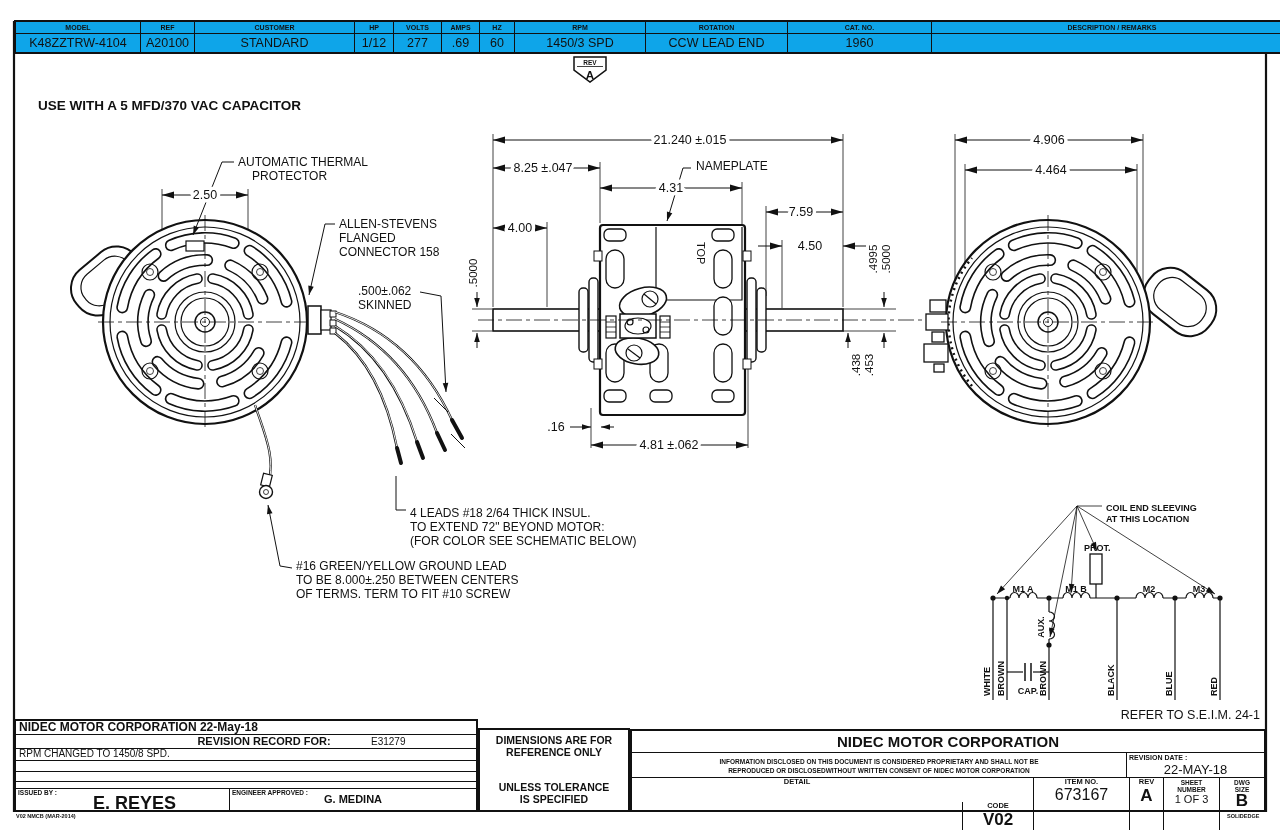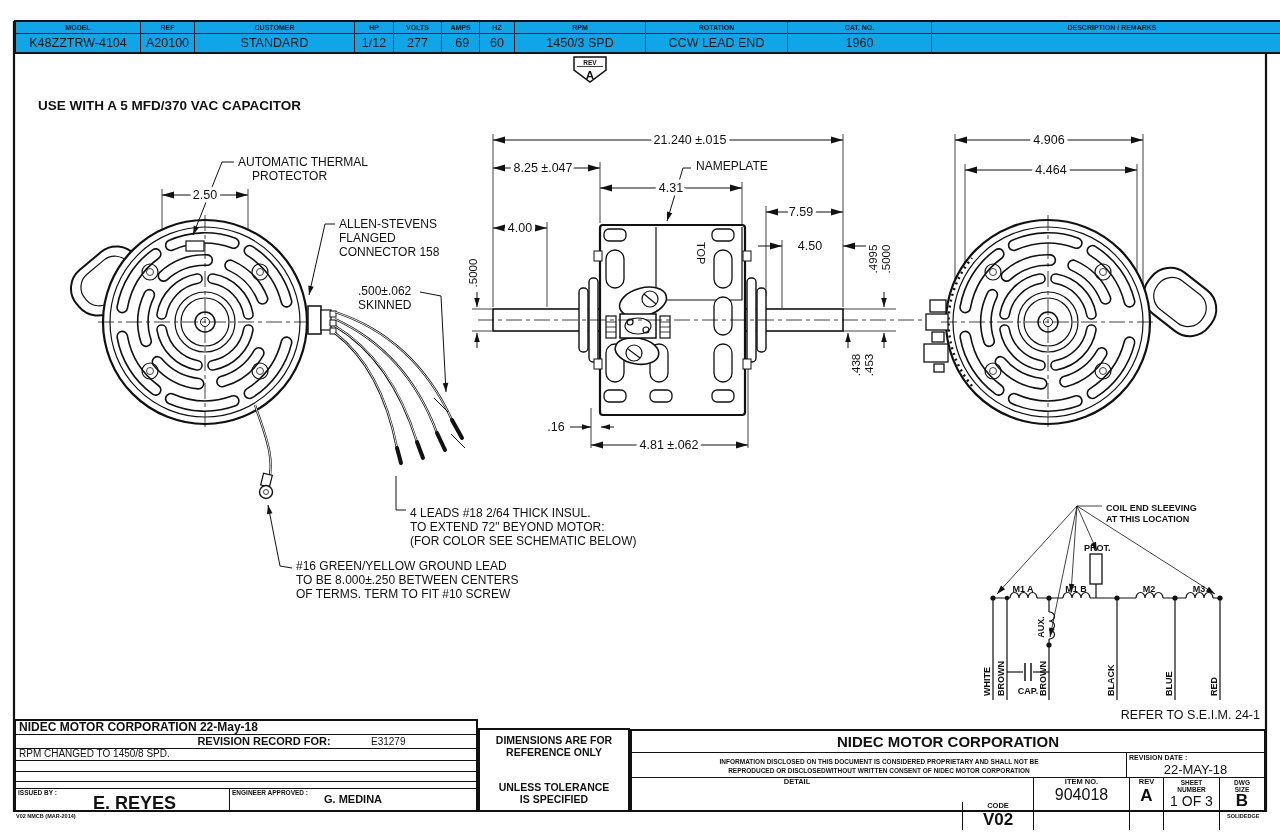--- a/index.html
+++ b/index.html
@@ -510,30 +510,30 @@
   <div style="flex:1;display:flex;">
     <div style="width:330px;box-sizing:border-box;text-align:center;overflow:hidden;">
       <div class="cl8">DETAIL</div>
     </div>
     <div class="cell" style="width:71px;margin-top:24px;">
       <div class="cl8">CODE</div>
       <div style="font-size:17px;font-weight:bold;">V02</div>
     </div>
     <div class="cell" style="width:96px;">
       <div class="cl8">ITEM NO.</div>
-      <div style="font-size:16px;">904018</div>
+      <div style="font-size:16px;">673167</div>
     </div>
     <div class="cell" style="width:34px;">
       <div class="cl8">REV</div>
       <div style="font-size:17px;font-weight:bold;">A</div>
     </div>
     <div class="cell" style="width:56px;">
       <div class="tiny" style="line-height:7px;padding-top:1px;">SHEET</div>
       <div class="tiny" style="line-height:7px;">NUMBER</div>
-      <div style="font-size:14px;">1  OF  3</div>
+      <div style="font-size:11px;">1  OF  3</div>
     </div>
     <div class="cell" style="flex:1;">
       <div class="tiny" style="line-height:7px;padding-top:1px;">DWG</div>
       <div class="tiny" style="line-height:7px;">SIZE</div>
       <div style="font-size:17px;font-weight:bold;line-height:15px;">B</div>
     </div>
   </div>
 </div>
 <div style="position:absolute;left:1227px;top:813px;font-size:5.5px;font-weight:bold;">SOLIDEDGE</div>
 

